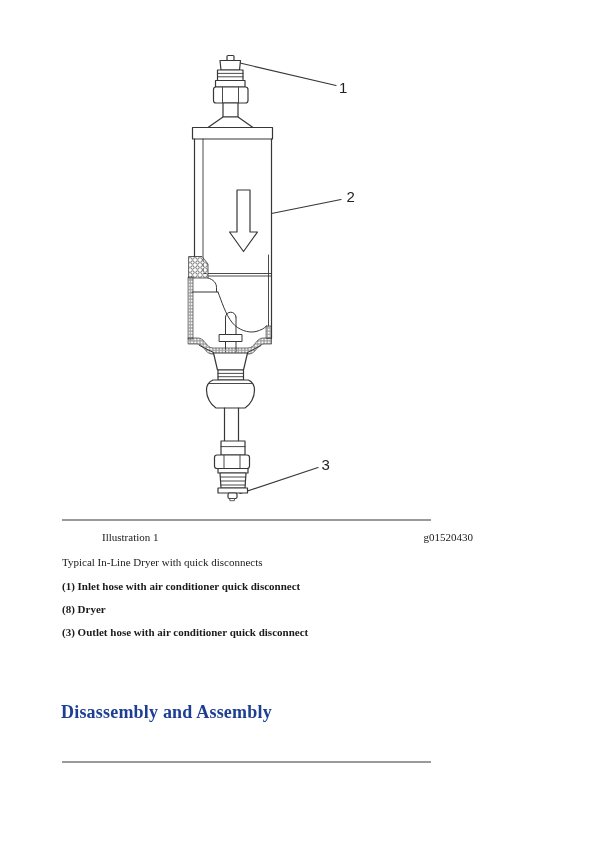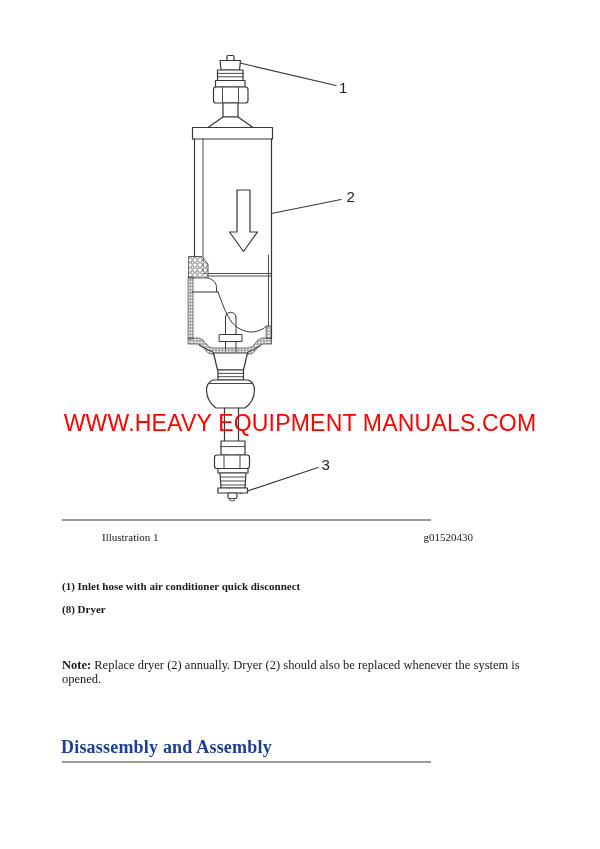--- a/index.html
+++ b/index.html
@@ -11,21 +11,21 @@
              letter-spacing:0.2px;white-space:nowrap;z-index:5;}
   .rule{position:absolute;left:62px;width:369px;height:2px;background:#9a9a9a;}
   .cap-row{position:absolute;left:62px;top:530px;width:371px;display:flex;
            justify-content:space-between;font-size:11px;line-height:14px;margin-left:40px;}
   .cap-title{position:absolute;left:62px;top:555px;font-size:11px;line-height:14px;}
   .cap-item{position:absolute;left:62px;font-size:11px;line-height:14px;font-weight:bold;}
   .note{position:absolute;left:62px;top:659px;width:470px;font-size:12.5px;line-height:13.8px;}
   .note b{font-weight:700;}
   .note .note-text{white-space:pre-line;}
   .section-heading{position:absolute;left:61px;top:702px;font-size:18px;font-weight:700;
-                   letter-spacing:0.2px;line-height:21px;margin-top:35px;}
+                   letter-spacing:0.2px;line-height:21px;}
   svg text.callout{font-family:"Liberation Sans",sans-serif;font-size:15px;fill:#222;stroke:none;}
 </style>
 </head>
 <body>
 
 <div class="page">
 
   <svg class="figure-svg" width="230" height="465" viewBox="150 50 230 465">
     <defs>
       <pattern id="dotsBig" width="5" height="5" patternUnits="userSpaceOnUse">
@@ -117,36 +117,32 @@
         <rect x="228" y="493" width="9" height="5.5" rx="1.5" fill="#ffffff"></rect>
         <rect x="230.2" y="498.5" width="4.2" height="2.2" fill="#ffffff" stroke-width="0.8"></rect>
       </g>
 
       <text class="callout" x="339" y="93">1</text>
       <text class="callout" x="346.5" y="201.5">2</text>
       <text class="callout" x="321.5" y="470">3</text>
     </g>
   </svg>
 
-  <div class="watermark" style="color: rgb(255, 0, 0);">WWW.HEAVY EQUIPMENT MANUALS.COM</div>
 
   <div class="rule" style="top: 519px; background: rgb(154, 154, 154);"></div>
 
   <div class="cap-row">
     <span>Illustration 1</span>
     <span>g01520430</span>
   </div>
 
+  <div class="cap-title">Typical In-Line Dryer with quick disconnects</div>
 
   <div class="cap-item" style="top:579px">(1) Inlet hose with air conditioner quick disconnect</div>
   <div class="cap-item" style="top:602px">(8) Dryer</div>
+  <div class="cap-item" style="top:625px">(3) Outlet hose with air conditioner quick disconnect</div>
 
-  <div class="note">
-    <b>Note:</b>
-    <span class="note-text">Replace dryer (2) annually. Dryer (2) should also be replaced whenever the system is
-opened.</span>
-  </div>
 
   <div class="section-heading" style="color: rgb(28, 63, 148);">Disassembly and Assembly</div>
 
   <div class="rule" style="top: 761px; background: rgb(154, 154, 154);"></div>
 
 </div>
 
 </body></html>

